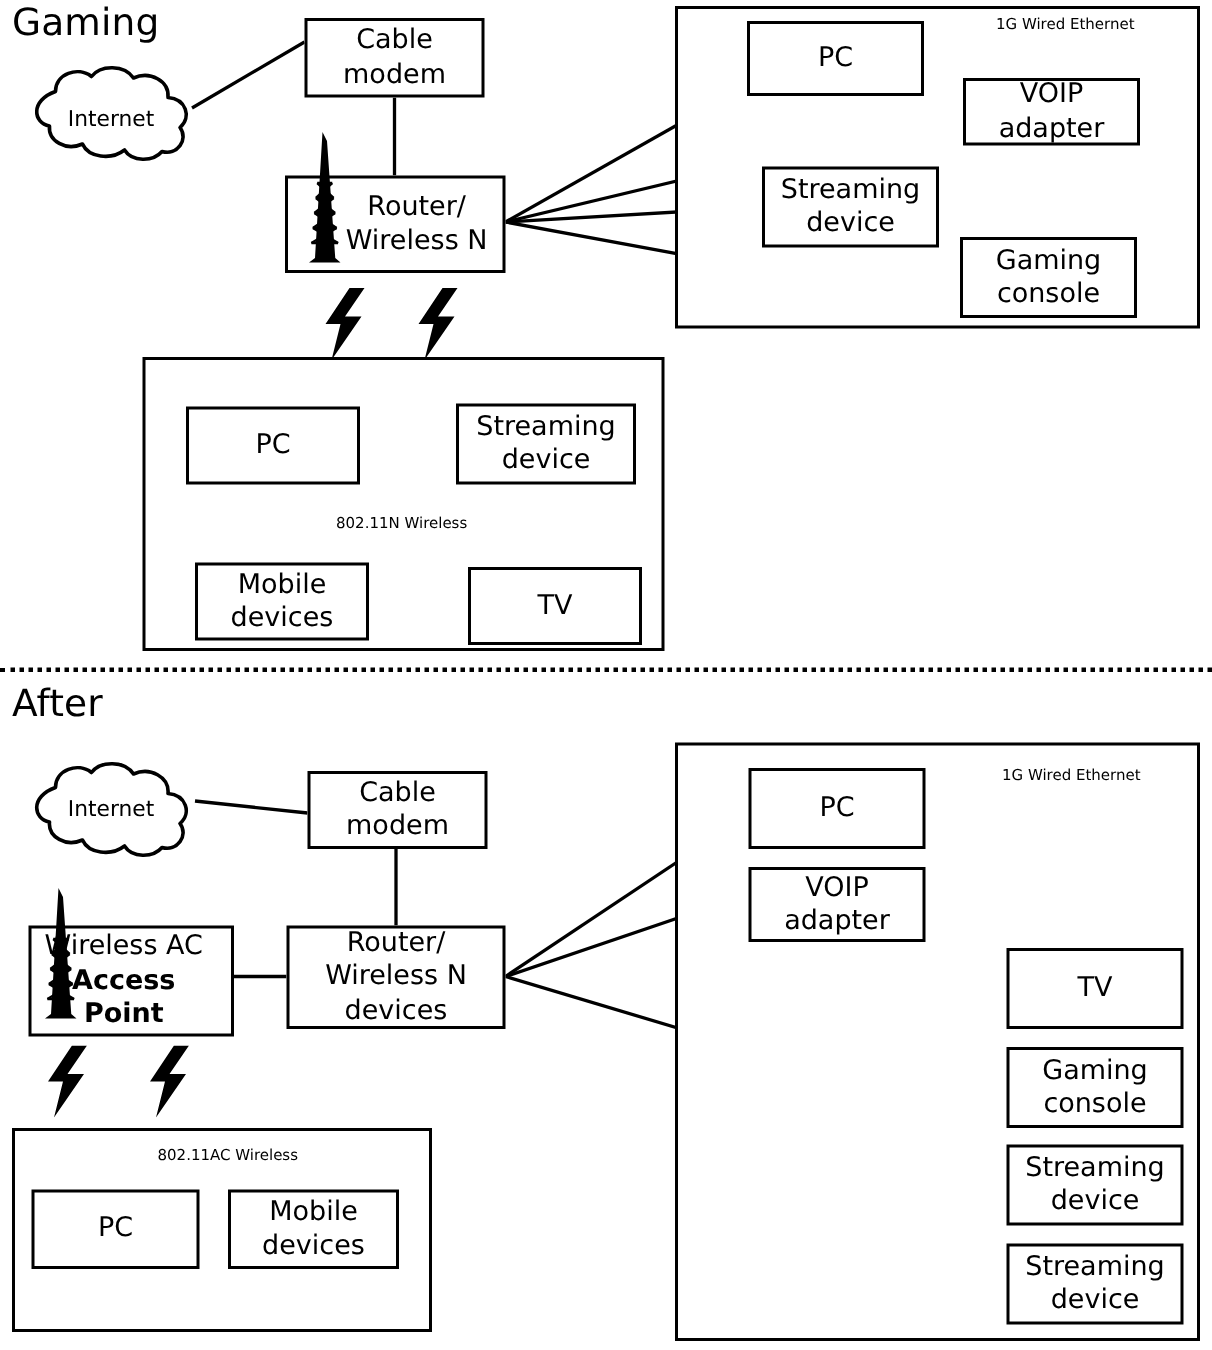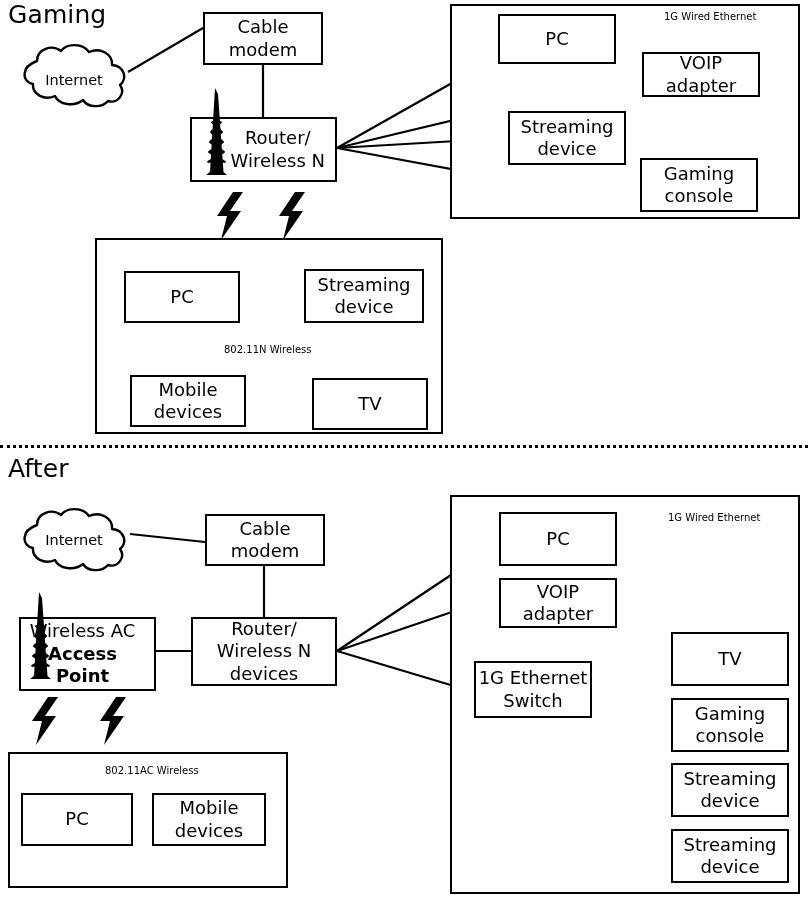--- a/index.html
+++ b/index.html
@@ -305,26 +305,20 @@
   <div class="group-label" style="left:668px; top:512px;">1G Wired Ethernet</div>
 
   <div class="box" style="left:499px; top:512px; width:118px; height:54px;">
     <span>PC</span>
   </div>
 
   <div class="box" style="left:499px; top:578px; width:118px; height:50px;">
     <span>VOIP adapter</span>
   </div>
 
-  <div class="box" style="left:474px; top:661px; width:118px; height:57px;">
-    <span style="display:block;">
-      <span style="display:block;">1G Ethernet</span>
-      <span style="display:block;">Switch</span>
-    </span>
-  </div>
 
   <div class="box" style="left:671px; top:632px; width:118px; height:54px;">
     <span>TV</span>
   </div>
 
   <div class="box" style="left:671px; top:698px; width:118px; height:54px;">
     <span style="display:block;">
       <span style="display:block;">Gaming</span>
       <span style="display:block;">console</span>
     </span>

